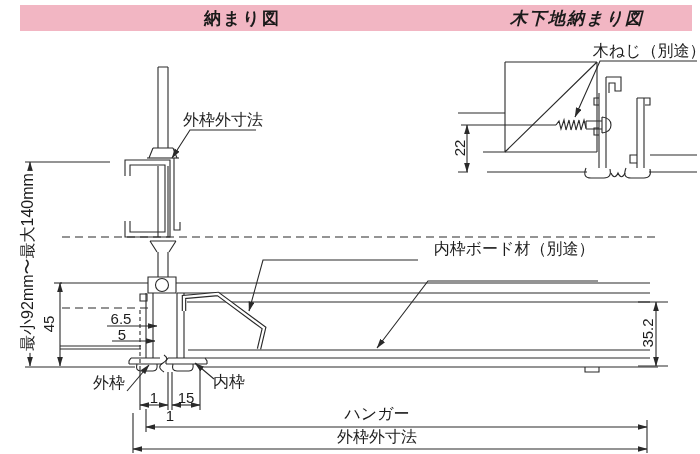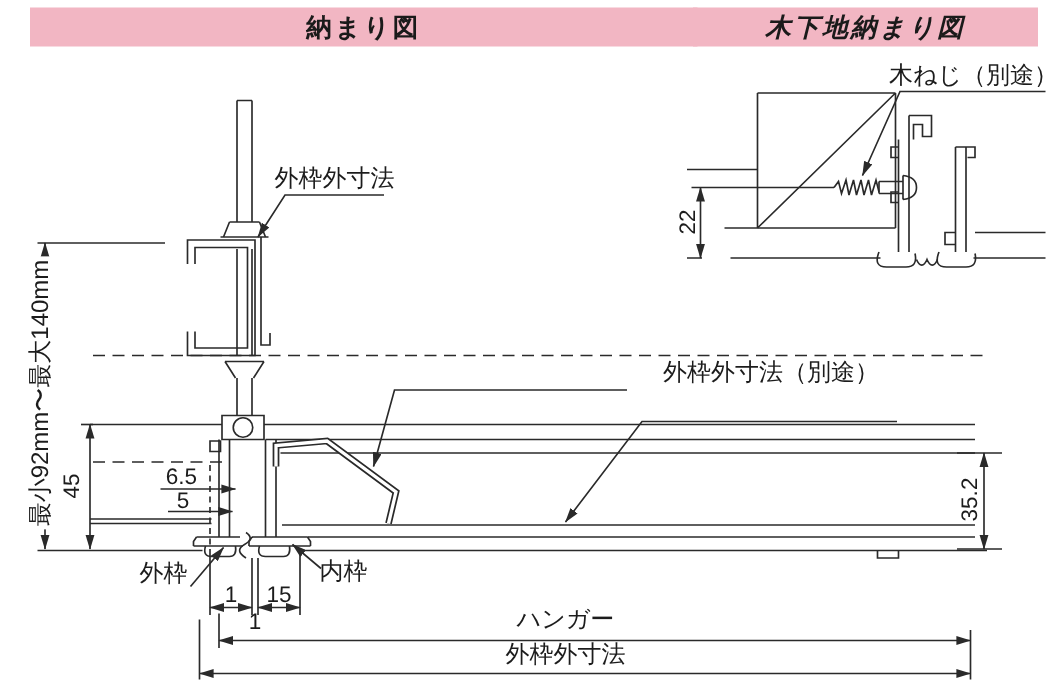--- a/index.html
+++ b/index.html
@@ -168,21 +168,21 @@
         <path d="M458,172 H468 M487,172 H587 M649,172 H697"></path>
       </g>
       <g>
         <path d="M467,125 V172" marker-start="url(#ah)" marker-end="url(#ah)"></path>
       </g>
       <path d="M697,61 H600 L575,117" marker-end="url(#ah)"></path>
     </g>
   </svg>
 
   <div class="txt" style="left:223px;top:120px">外枠外寸法</div>
-  <div class="txt" style="left:514px;top:249px">外枠外寸法（別途）</div>
+  <div class="txt" style="left:514px;top:249px">内枠ボード材（別途）</div>
   <div class="txt" style="left:109px;top:383px">外枠</div>
   <div class="txt" style="left:229px;top:382px">内枠</div>
 
   <div class="txt dim" style="left:121px;top:318px">6.5</div>
   <div class="txt dim" style="left:122px;top:334px">5</div>
   <div class="txt dim" style="left:154px;top:397px">1</div>
   <div class="txt dim" style="left:186px;top:397px">15</div>
   <div class="txt dim" style="left:170px;top:415px">1</div>
   <div class="txt sm" style="left:377px;top:414px">ハンガー</div>
   <div class="txt sm" style="left:377px;top:437px">外枠外寸法</div>

